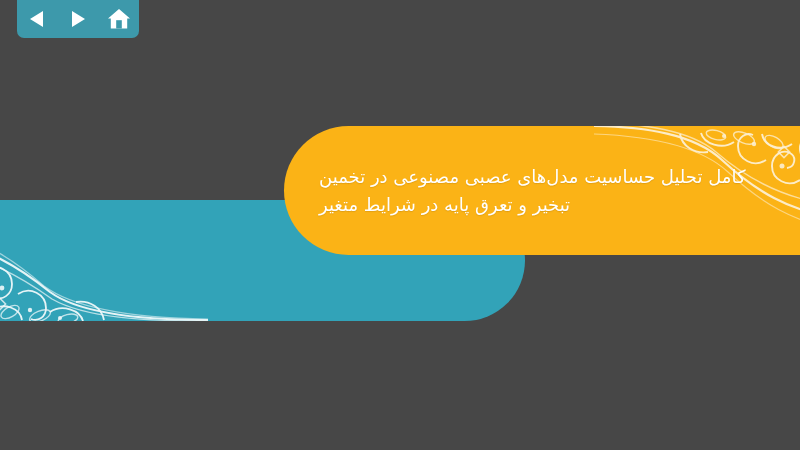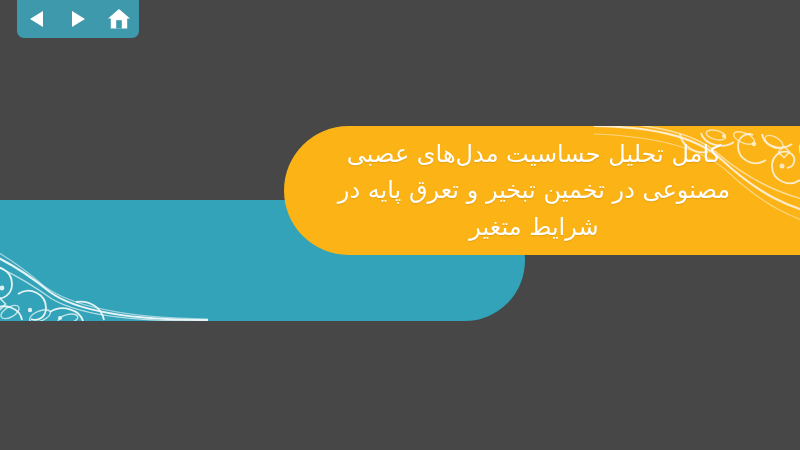--- a/index.html
+++ b/index.html
@@ -94,22 +94,22 @@
     pointer-events: none;
   }
 
   #title-text {
     position: relative;
     z-index: 3;
     width: 430px;
     margin-right: 60px;
     color: #ffffff;
     direction: rtl;
-    text-align: center;
-    font-size: 24px;
+    text-align: left;
+    font-size: 18px;
     line-height: 1.52;
     font-weight: normal;
     letter-spacing: 0.1px;
     text-shadow: 0 1px 1px rgba(120,75,0,0.18);
   }
 </style>
 </head>
 <body>
 
 <div id="slide">

